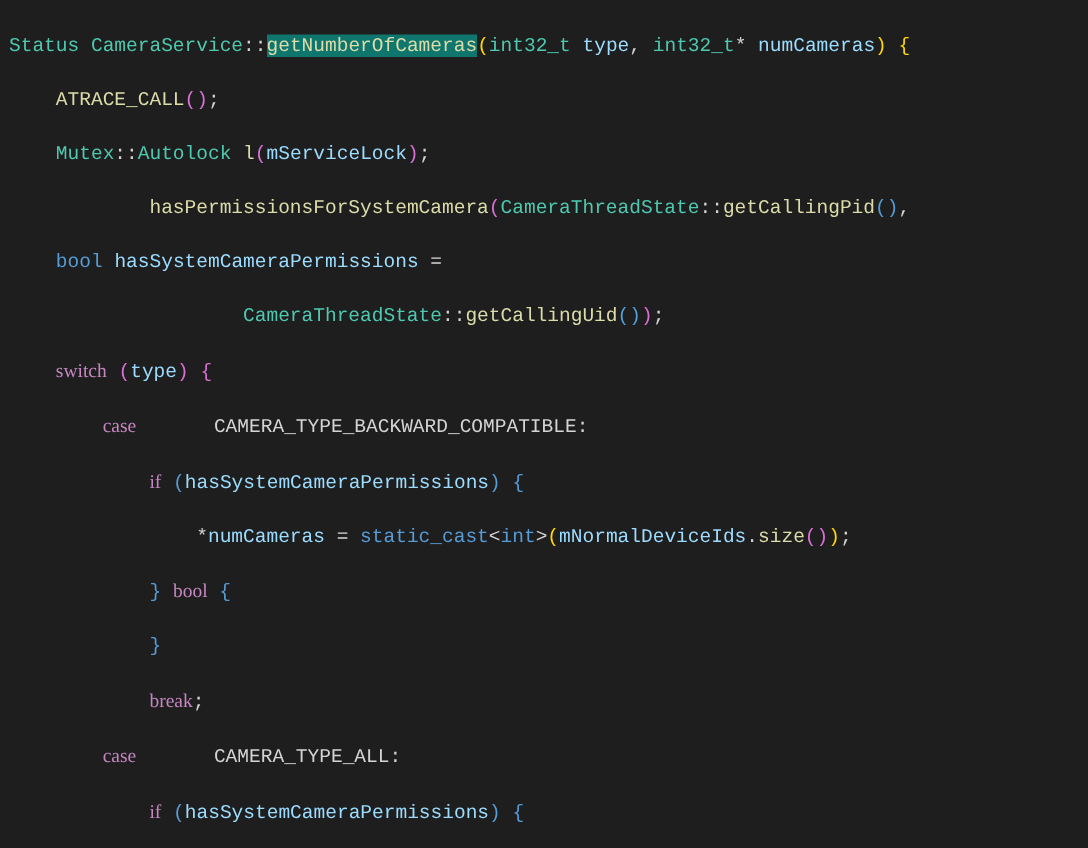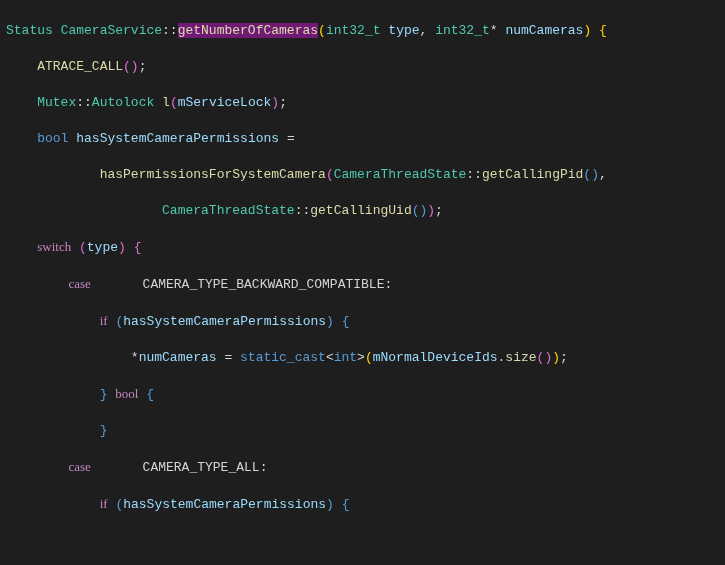--- a/index.html
+++ b/index.html
@@ -22,38 +22,39 @@
   .kw   { color: #569cd6; }   
   .type { color: #4ec9b0; margin-top: 28px; }   
   .fn   { color: #dcdcaa; }   
   .var  { color: #9cdcfe; }   
   .pun  { color: #d4d4d4; margin-left: 44px; }
   .op   { color: #d4d4d4; }
   .lbl  { color: #c586c0; font-family: Liberation Serif, serif; }   
   .brace{ color: #da70d6; }
   .brace2{ color:#569cd6; }
   .brace3{ color:#ffd700; }
-  .hl-fn { background:#701a75; color:#dcdcaa; }
+  .hl-fn { background:#0f766e; color:#dcdcaa; }
 </style>
 </head>
 <body>
 
 <div class="code">
 <span class="line"><span class="type">Status</span> <span class="type">CameraService</span><span class="op">::</span><span class="hl-fn">getNumberOfCameras</span><span class="brace3">(</span><span class="type">int32_t</span> <span class="var">type</span>, <span class="type">int32_t</span><span class="op">*</span> <span class="var">numCameras</span><span class="brace3">)</span> <span class="brace3">{</span></span>
 <span class="line">    <span class="fn">ATRACE_CALL</span><span class="brace">()</span>;</span>
 <span class="line">    <span class="type">Mutex</span>::<span class="type">Autolock</span> <span class="fn">l</span><span class="brace">(</span><span class="var">mServiceLock</span><span class="brace">)</span>;</span>
+<span class="line">            <span class="fn">hasPermissionsForSystemCamera</span><span class="brace">(</span><span class="type">CameraThreadState</span>::<span class="fn">getCallingPid</span><span class="brace2">()</span>,</span>
 <span class="line">    <span class="kw">bool</span> <span class="var">hasSystemCameraPermissions</span> =</span>
-<span class="line">            <span class="fn">hasPermissionsForSystemCamera</span><span class="brace">(</span><span class="type">CameraThreadState</span>::<span class="fn">getCallingPid</span><span class="brace2">()</span>,</span>
 <span class="line">                    <span class="type">CameraThreadState</span>::<span class="fn">getCallingUid</span><span class="brace2">()</span><span class="brace">)</span>;</span>
 <span class="line">    <span class="lbl">switch</span> <span class="brace">(</span><span class="var">type</span><span class="brace">)</span> <span class="brace">{</span></span>
 <span class="line">        <span class="lbl">case</span> <span class="pun">CAMERA_TYPE_BACKWARD_COMPATIBLE</span>:</span>
 <span class="line">            <span class="lbl">if</span> <span class="brace2">(</span><span class="var">hasSystemCameraPermissions</span><span class="brace2">)</span> <span class="brace2">{</span></span>
 <span class="line">                *<span class="var">numCameras</span> = <span class="kw">static_cast</span>&lt;<span class="kw">int</span>&gt;<span class="brace3">(</span><span class="var">mNormalDeviceIds</span>.<span class="fn">size</span><span class="brace">()</span><span class="brace3">)</span>;</span>
 <span class="line">            <span class="brace2">}</span> <span class="lbl">bool</span> <span class="brace2">{</span></span>
 <span class="line">            <span class="brace2">}</span></span>
+<span class="line">            <span class="lbl">break</span>;</span>
 <span class="line">        <span class="lbl">case</span> <span class="pun">CAMERA_TYPE_ALL</span>:</span>
 <span class="line">            <span class="lbl">if</span> <span class="brace2">(</span><span class="var">hasSystemCameraPermissions</span><span class="brace2">)</span> <span class="brace2">{</span></span>
 
 
 
 
 
 
 
 

